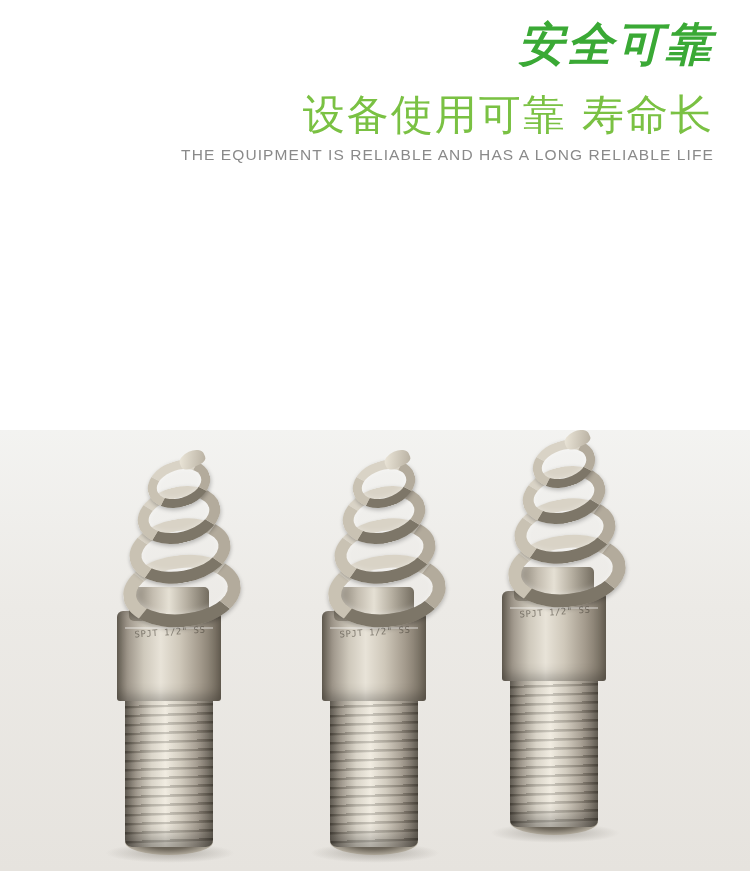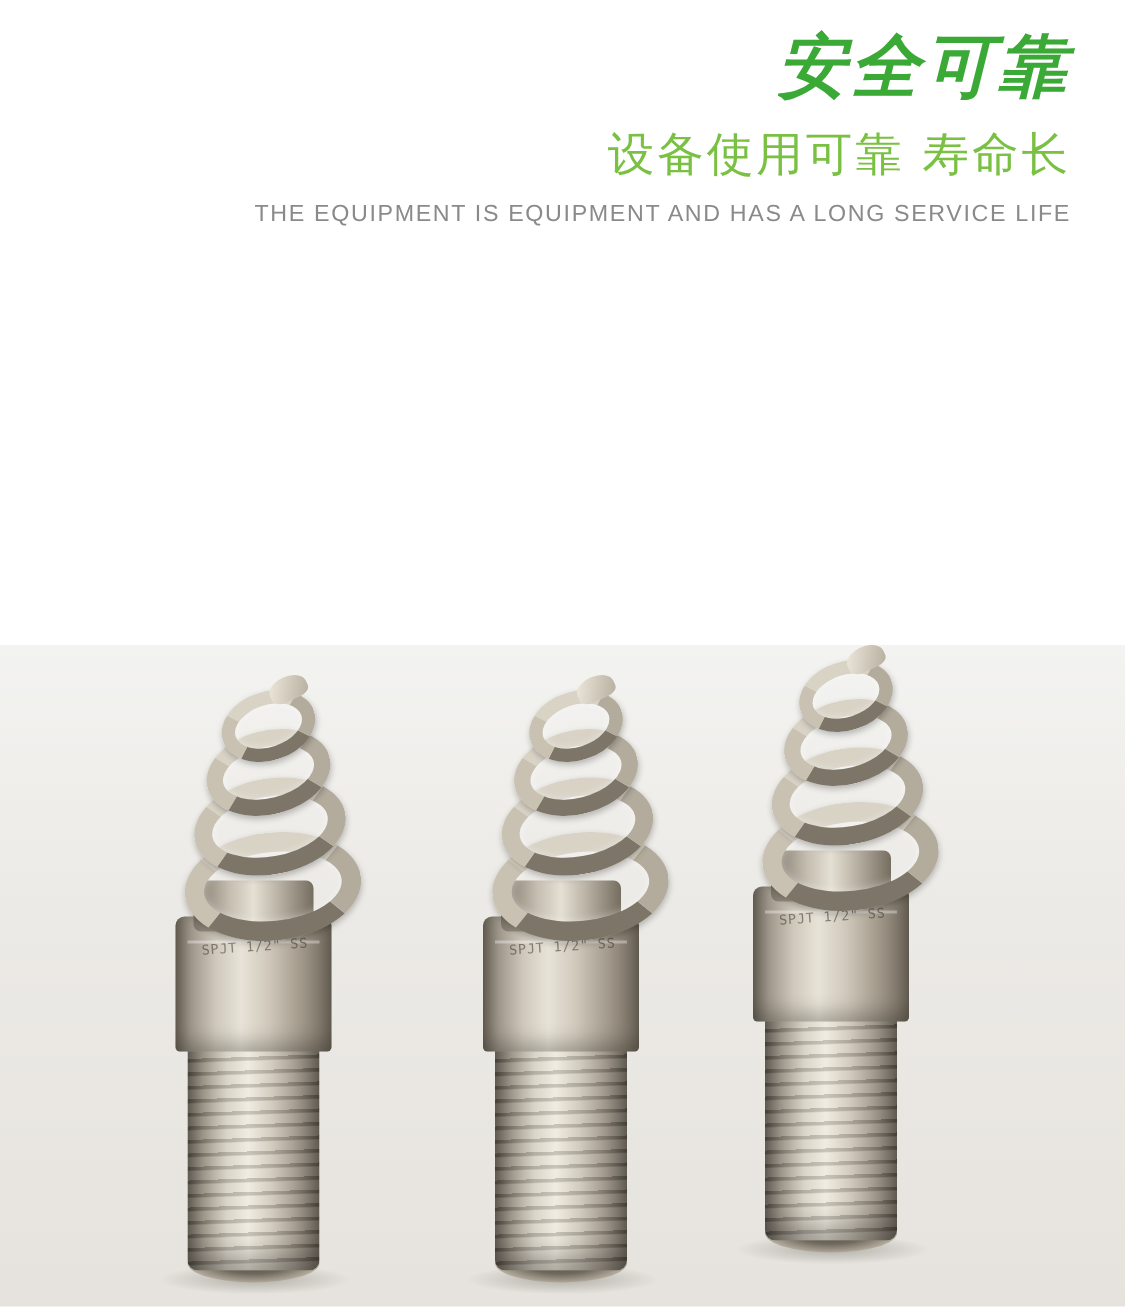--- a/index.html
+++ b/index.html
@@ -35,22 +35,22 @@
     line-height: 60px;
     font-weight: bold;
     color: #3aa935;
     letter-spacing: 3px;
     font-family: "DejaVu Sans", "Liberation Sans", sans-serif;
     font-style: italic;
   }
   .subline {
     text-align: right;
     padding-right: 36px;
-    margin-top: 8px;
-    font-size: 31px;
+    margin-top: 20px;
+    font-size: 42px;
     line-height: 42px;
     color: #7ac143;
     letter-spacing: 2px;
     font-family: "DejaVu Sans", "Liberation Sans", sans-serif;
   }
   .enline {
     text-align: right;
     padding-right: 36px;
     margin-top: 8px;
     font-size: 15.5px;
@@ -201,21 +201,21 @@
   }
 </style>
 </head>
 <body>
 
 <div class="page">
 
   <div class="header">
     <div class="headline">安全可靠</div>
     <div class="subline">设备使用可靠 寿命长</div>
-    <div class="enline">THE EQUIPMENT IS EQUIPMENT AND HAS A LONG SERVICE LIFE</div>
+    <div class="enline">THE EQUIPMENT IS RELIABLE AND HAS A LONG RELIABLE LIFE</div>
   </div>
 
 
   <div class="photo">
     <div class="photo-inner">
 
       <div class="nozzle n1">
         <div class="shadow"></div>
         <div class="thread-end"></div>
         <div class="thread"></div>

